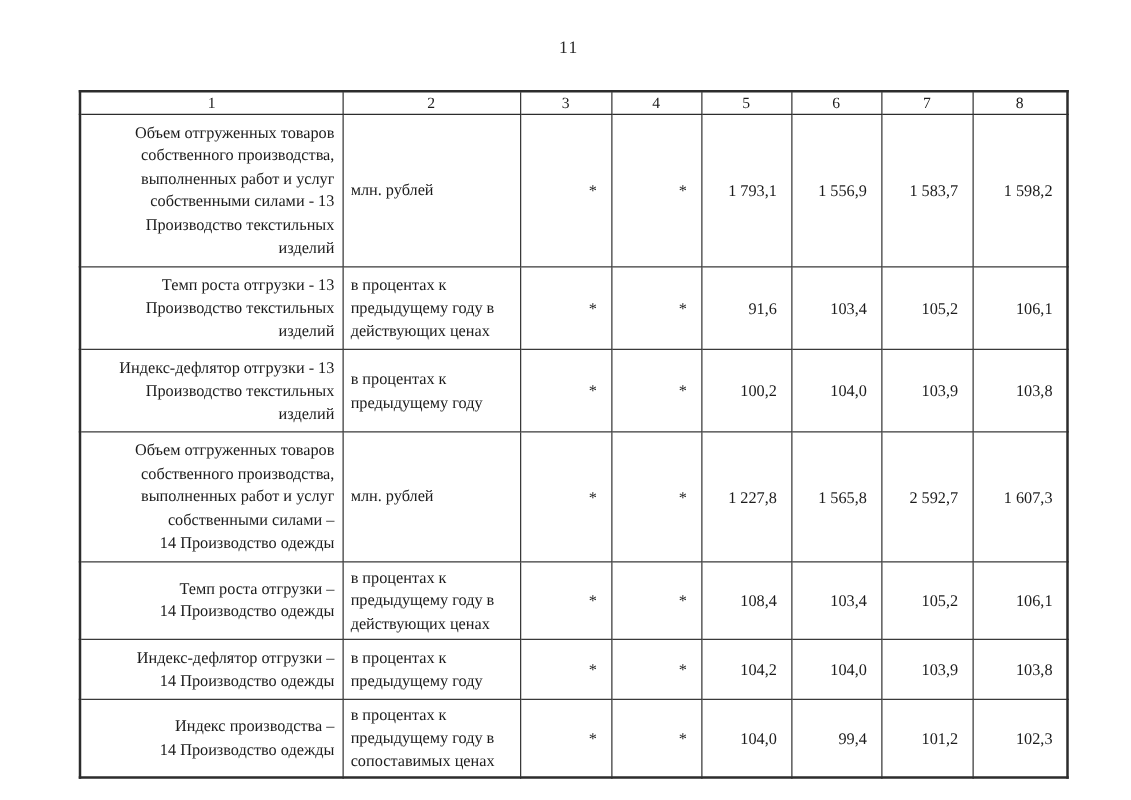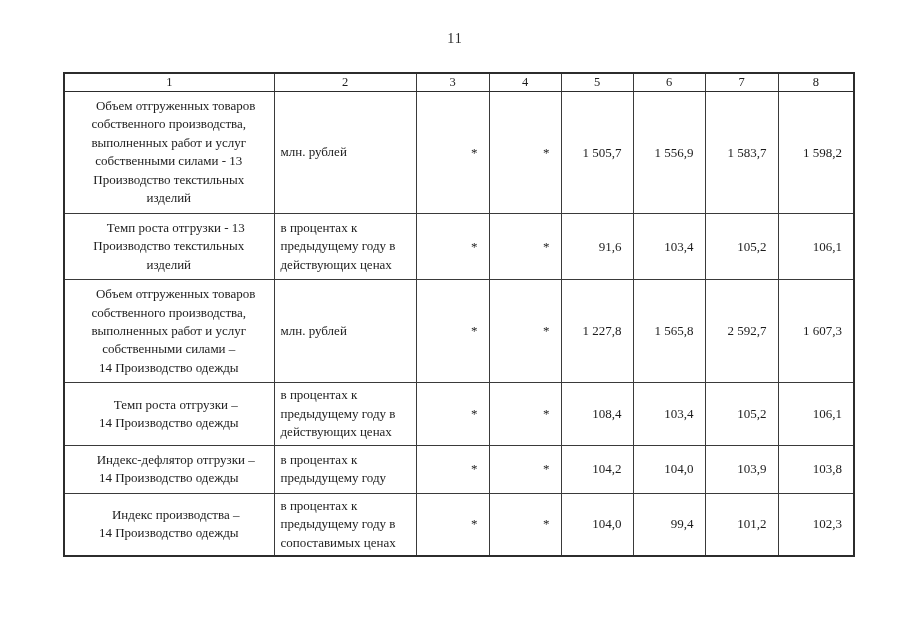--- a/index.html
+++ b/index.html
@@ -46,21 +46,21 @@
     font-weight: normal;
   }
   th {
     height: 18px;
     text-align: center;
     font-size: 12.5px;
     padding: 1px 2px;
     border-bottom: 1px solid #2c2c2c;
   }
   td.cell-indicator {
-    text-align: center;
+    text-align: right;
     padding: 5px 6px 5px 5px;
     text-indent: 14px;
     white-space: pre-line;
     line-height: 1.42;
   }
   td.cell-unit {
     text-align: left;
     padding: 3px 6px;
     white-space: pre-line;
     line-height: 1.42;
@@ -110,37 +110,49 @@
   <tbody>
     <tr class="r1">
       <td class="cell-indicator">Объем отгруженных товаров
 собственного производства,
 выполненных работ и услуг
 собственными силами - 13
 Производство текстильных изделий</td>
       <td class="cell-unit">млн. рублей</td>
       <td class="cell-value">*</td>
       <td class="cell-value">*</td>
-      <td class="cell-value">1 505,7</td>
+      <td class="cell-value">1 793,1</td>
       <td class="cell-value">1 556,9</td>
       <td class="cell-value">1 583,7</td>
       <td class="cell-value">1 598,2</td>
     </tr>
     <tr class="r2">
       <td class="cell-indicator">Темп роста отгрузки - 13
 Производство текстильных изделий</td>
       <td class="cell-unit">в процентах к
 предыдущему году в
 действующих ценах</td>
       <td class="cell-value">*</td>
       <td class="cell-value">*</td>
       <td class="cell-value">91,6</td>
       <td class="cell-value">103,4</td>
       <td class="cell-value">105,2</td>
       <td class="cell-value">106,1</td>
+    </tr>
+    <tr class="r3">
+      <td class="cell-indicator">Индекс-дефлятор отгрузки - 13
+Производство текстильных изделий</td>
+      <td class="cell-unit">в процентах к
+предыдущему году</td>
+      <td class="cell-value">*</td>
+      <td class="cell-value">*</td>
+      <td class="cell-value">100,2</td>
+      <td class="cell-value">104,0</td>
+      <td class="cell-value">103,9</td>
+      <td class="cell-value">103,8</td>
     </tr>
     <tr class="r5">
       <td class="cell-indicator">Объем отгруженных товаров
 собственного производства,
 выполненных работ и услуг
 собственными силами –
 14 Производство одежды</td>
       <td class="cell-unit">млн. рублей</td>
       <td class="cell-value">*</td>
       <td class="cell-value">*</td>

